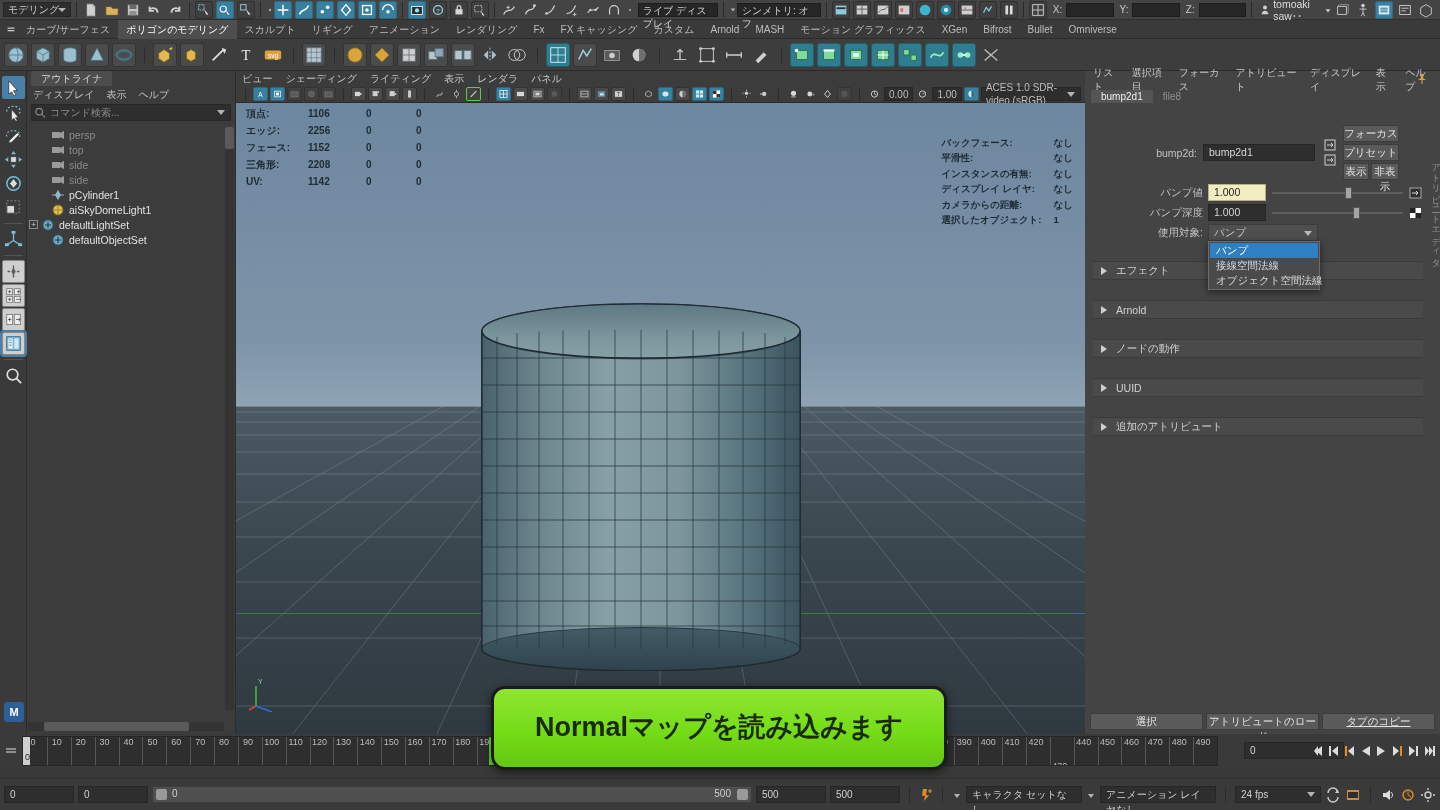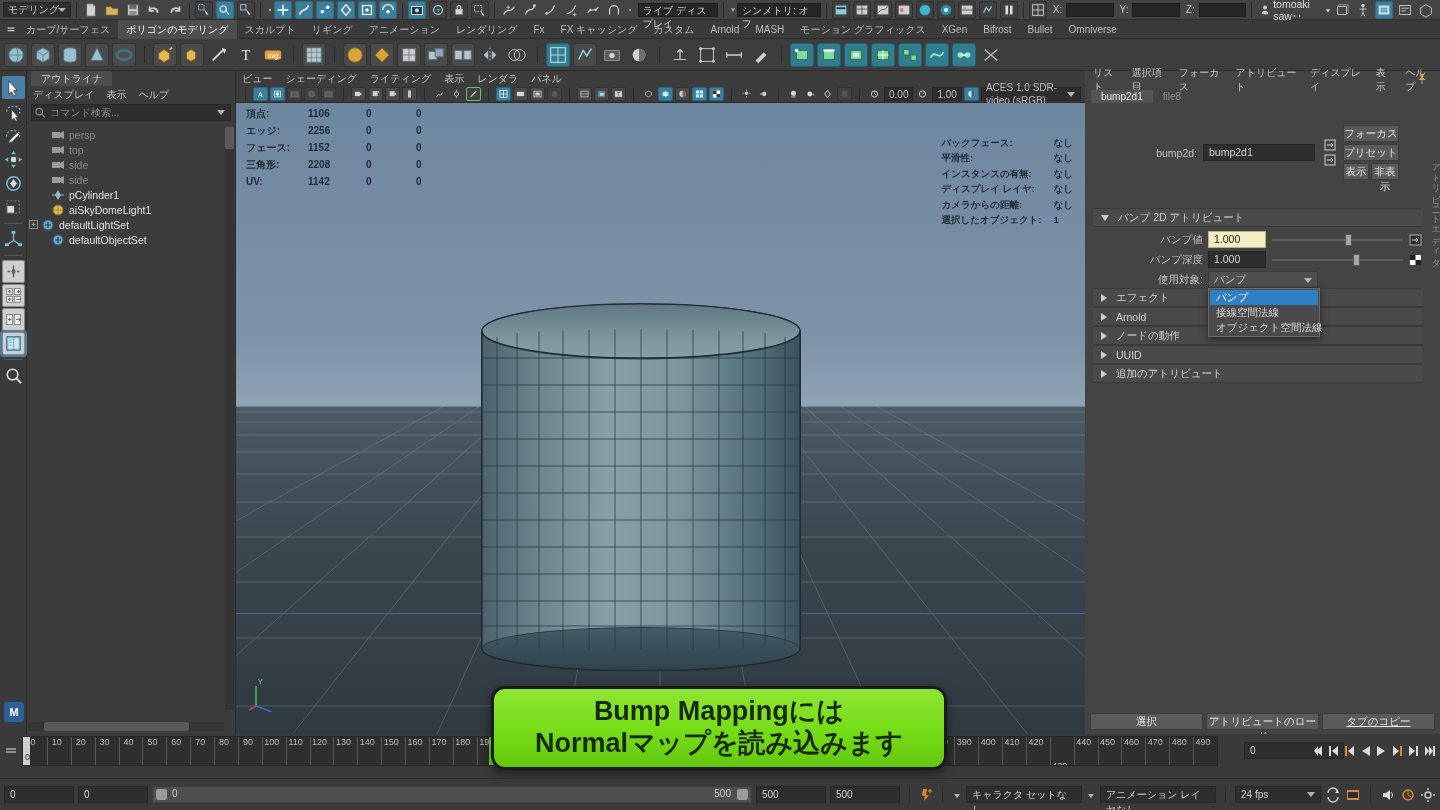--- a/index.html
+++ b/index.html
@@ -125,21 +125,21 @@
     font-size:10.5px; line-height:15px; padding:0 5px; }
   .ae-in.hl { background:#f2eec2; color:#222; border-color:#b6b08c; }
   .btn { background:#5a5a5a; border:1px solid #3c3c3c; color:#e4e4e4; font-size:10.5px;
     height:17px; line-height:15px; text-align:center; border-radius:1px; }
   .swatch { width:52px; height:52px; border:1px solid #2a2a2a;
     background-image:
       linear-gradient(45deg,#111 25%,transparent 25%,transparent 75%,#111 75%),
       linear-gradient(45deg,#111 25%,#f2f2f2 25%,#f2f2f2 75%,#111 75%);
     background-size:18px 18px; background-position:0 0, 9px 9px; }
   .sec { height:19px; background:#4a4a4a; border-top:1px solid #3a3a3a; border-bottom:1px solid #3a3a3a;
-    display:flex; align-items:center; padding-left:8px; font-size:10.5px; color:#d2d2d2; margin-top:0; }
+    display:flex; align-items:center; padding-left:8px; font-size:10.5px; color:#d2d2d2; margin-top:20px; }
   .arrow { width:0;height:0;margin-right:9px; }
   .arrow.r { border-top:4px solid transparent; border-bottom:4px solid transparent; border-left:6px solid #cfcfcf; }
   .arrow.d { border-left:4px solid transparent; border-right:4px solid transparent; border-top:6px solid #cfcfcf; }
   .slider { position:relative; height:17px; flex:1; }
   .slider .trk { position:absolute; left:0; right:0; top:8px; height:2px; background:#5e5e5e; }
   .slider .hnd { position:absolute; top:3px; width:7px; height:12px; background:#a5a5a5; border:1px solid #555; }
   .dd { position:relative; height:17px; background:#4f4f4f; border:1px solid #3b3b3b; color:#c9c9c9;
     font-size:10.5px; line-height:15px; padding:0 5px; }
   .dd .cv { position:absolute; right:5px; top:6px; border-left:4px solid transparent;
     border-right:4px solid transparent; border-top:5px solid #b8b8b8; }
@@ -1256,24 +1256,20 @@
           <div class="btn" style="width:56px">フォーカス</div>
           <div class="btn" style="width:56px">プリセット</div>
           <div class="row gap2">
             <div class="btn" style="width:26px">表示</div>
             <div class="btn" style="width:28px">非表示</div>
           </div>
         </div>
       </div>
 
 
-      <div class="sec" style="margin-top:28px">
-        <span class="arrow d"></span>
-        <span>バンプ 2D アトリビュート</span>
-      </div>
 
       <div class="row" style="margin-top:4px">
         <span class="ae-lab" style="width:110px">バンプ値</span>
         <div class="ae-in hl" style="width:58px;margin-left:5px">1.000</div>
         <div class="slider" style="margin:0 6px">
           <div class="trk"></div>
             <div class="hnd" style="left:56%"></div>
         </div>
         <div style="width:14px;height:12px;flex:none"><svg viewBox="0 0 14 12">
               <rect x="1" y="1" width="11" height="10" fill="#2e2e2e" stroke="#aaa"></rect>
@@ -1537,17 +1533,16 @@
           <circle cx="8" cy="8" r="5" fill="none" stroke="#e08a2a" stroke-width="1.4"></circle>
           <path d="M8 4v4l3 2" stroke="#e08a2a" fill="none"></path>
         </svg></div>
     <div style="width:16px;height:16px"><svg viewBox="0 0 16 16">
           <circle cx="8" cy="8" r="3" fill="none" stroke="#cfcfcf" stroke-width="1.4"></circle>
           <path d="M8 1v2M8 13v2M1 8h2M13 8h2" stroke="#cfcfcf" stroke-width="1.3"></path>
         </svg></div>
   </div>
 
   <div class="caption">
-    <div>Bump Mappingには</div>
     <div>Normalマップを読み込みます</div>
   </div>
 
 </div>
 
 </body></html>

